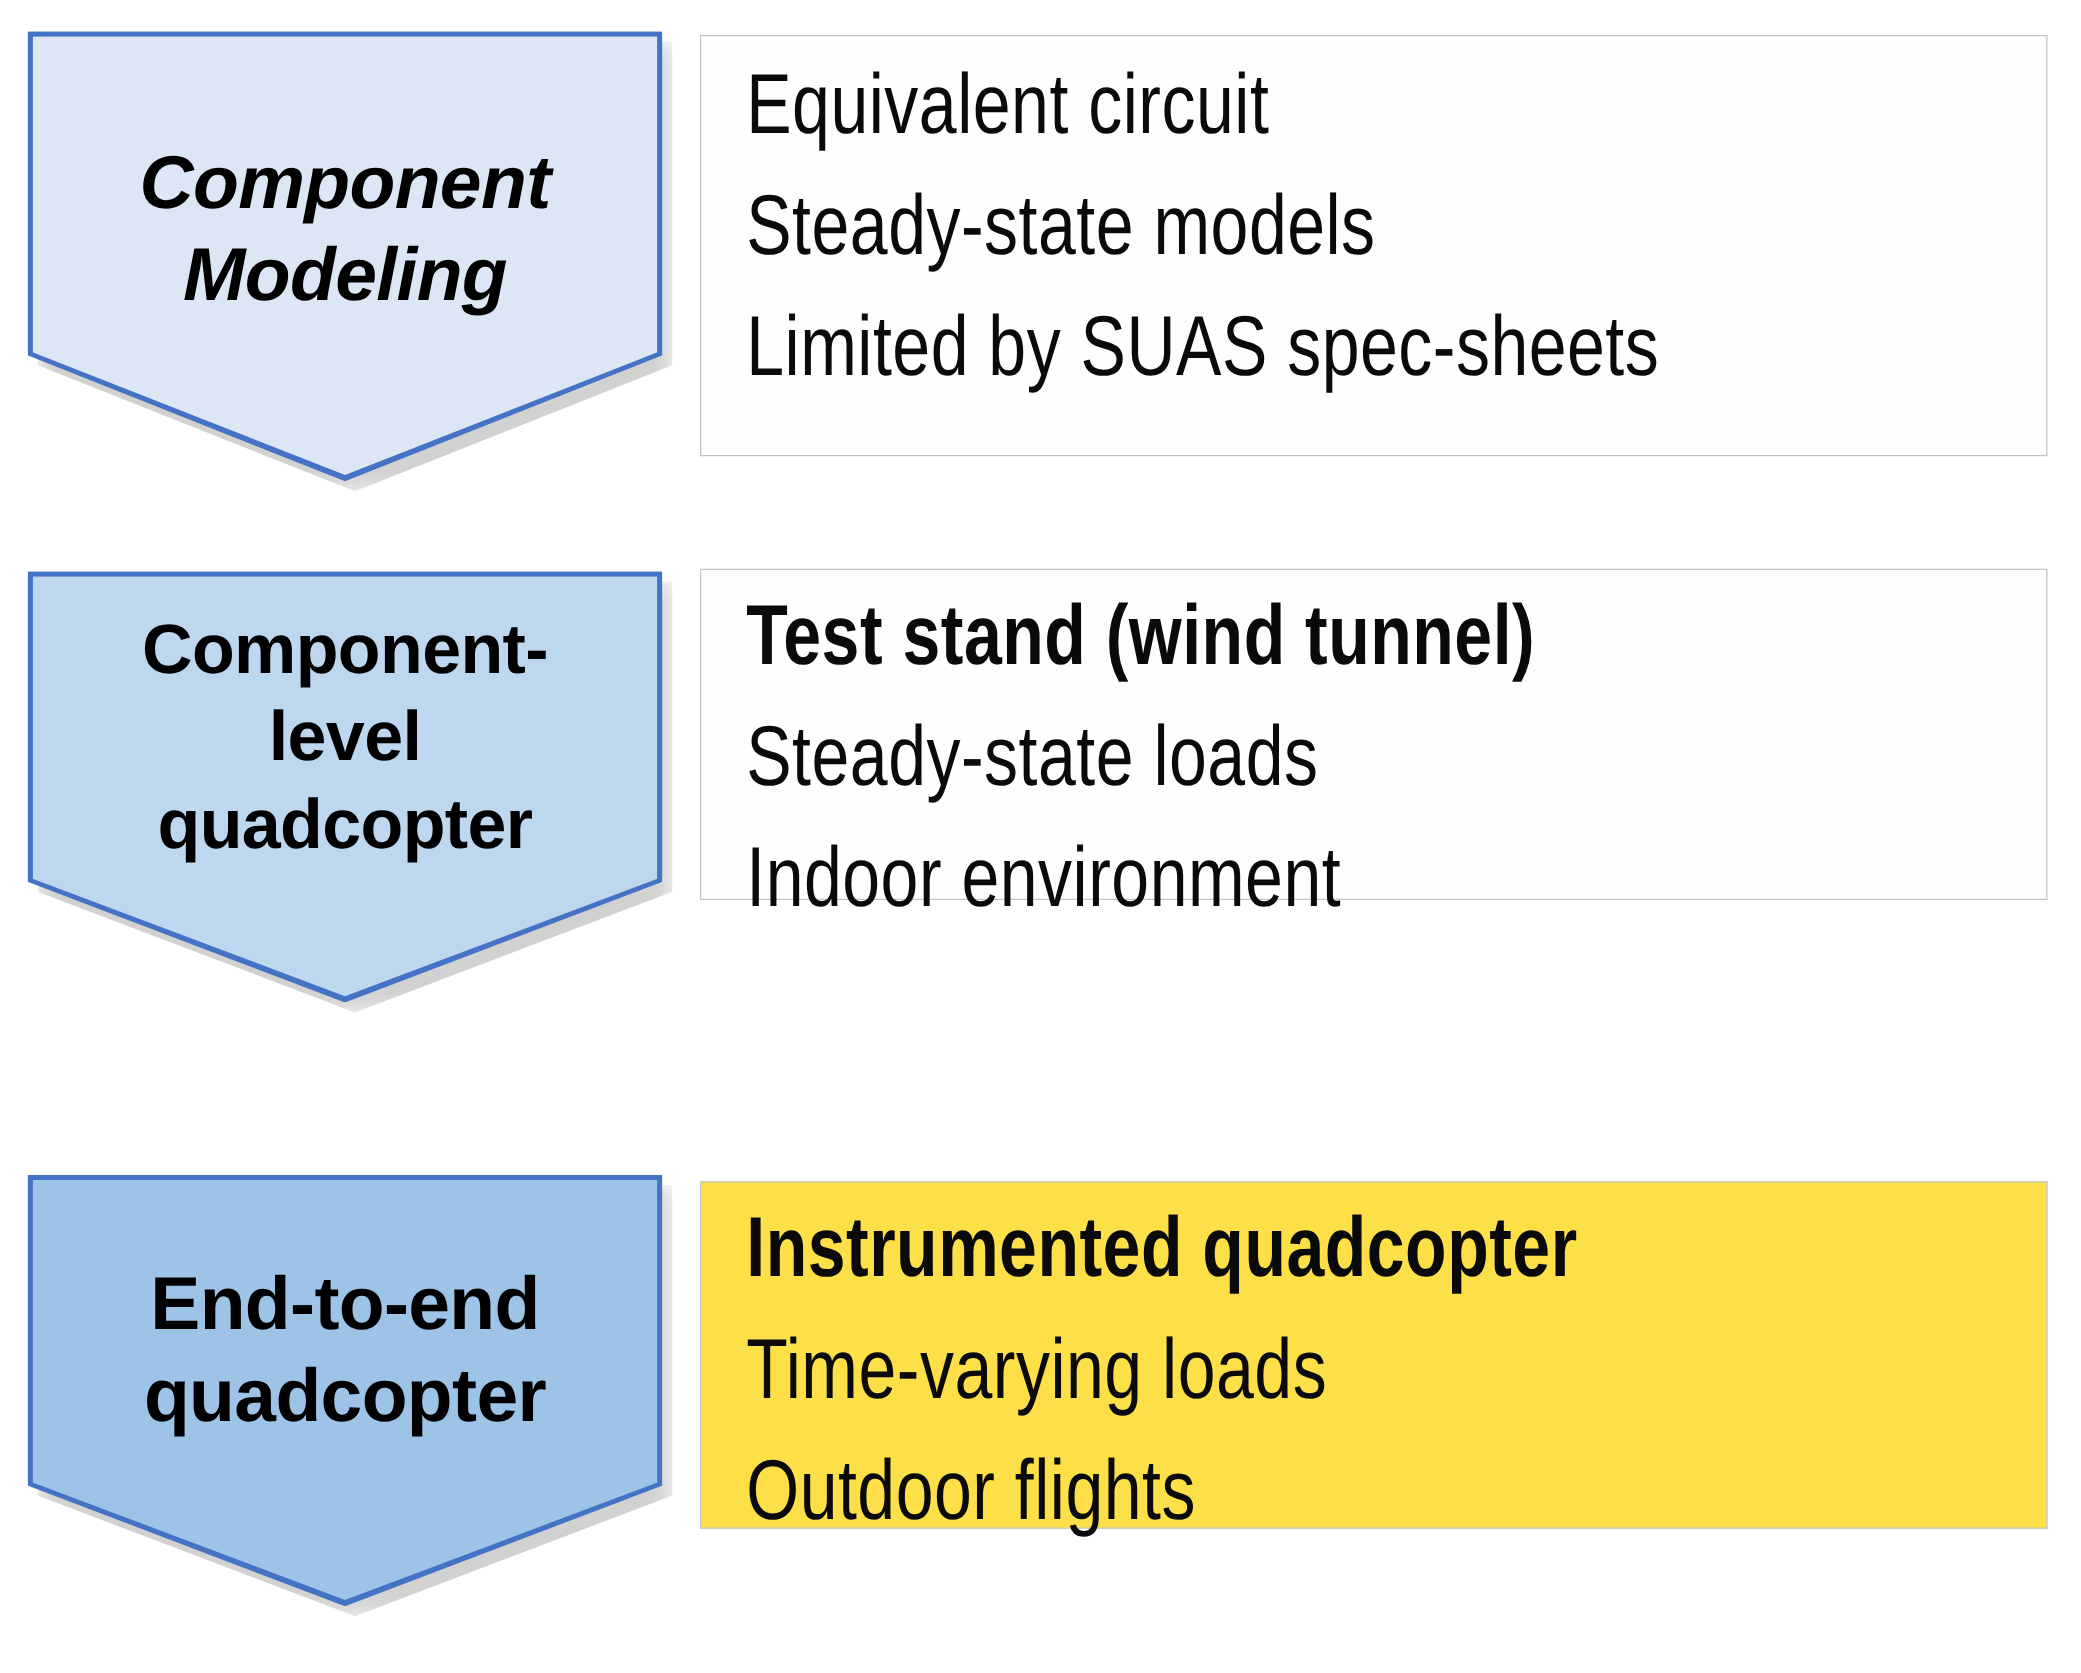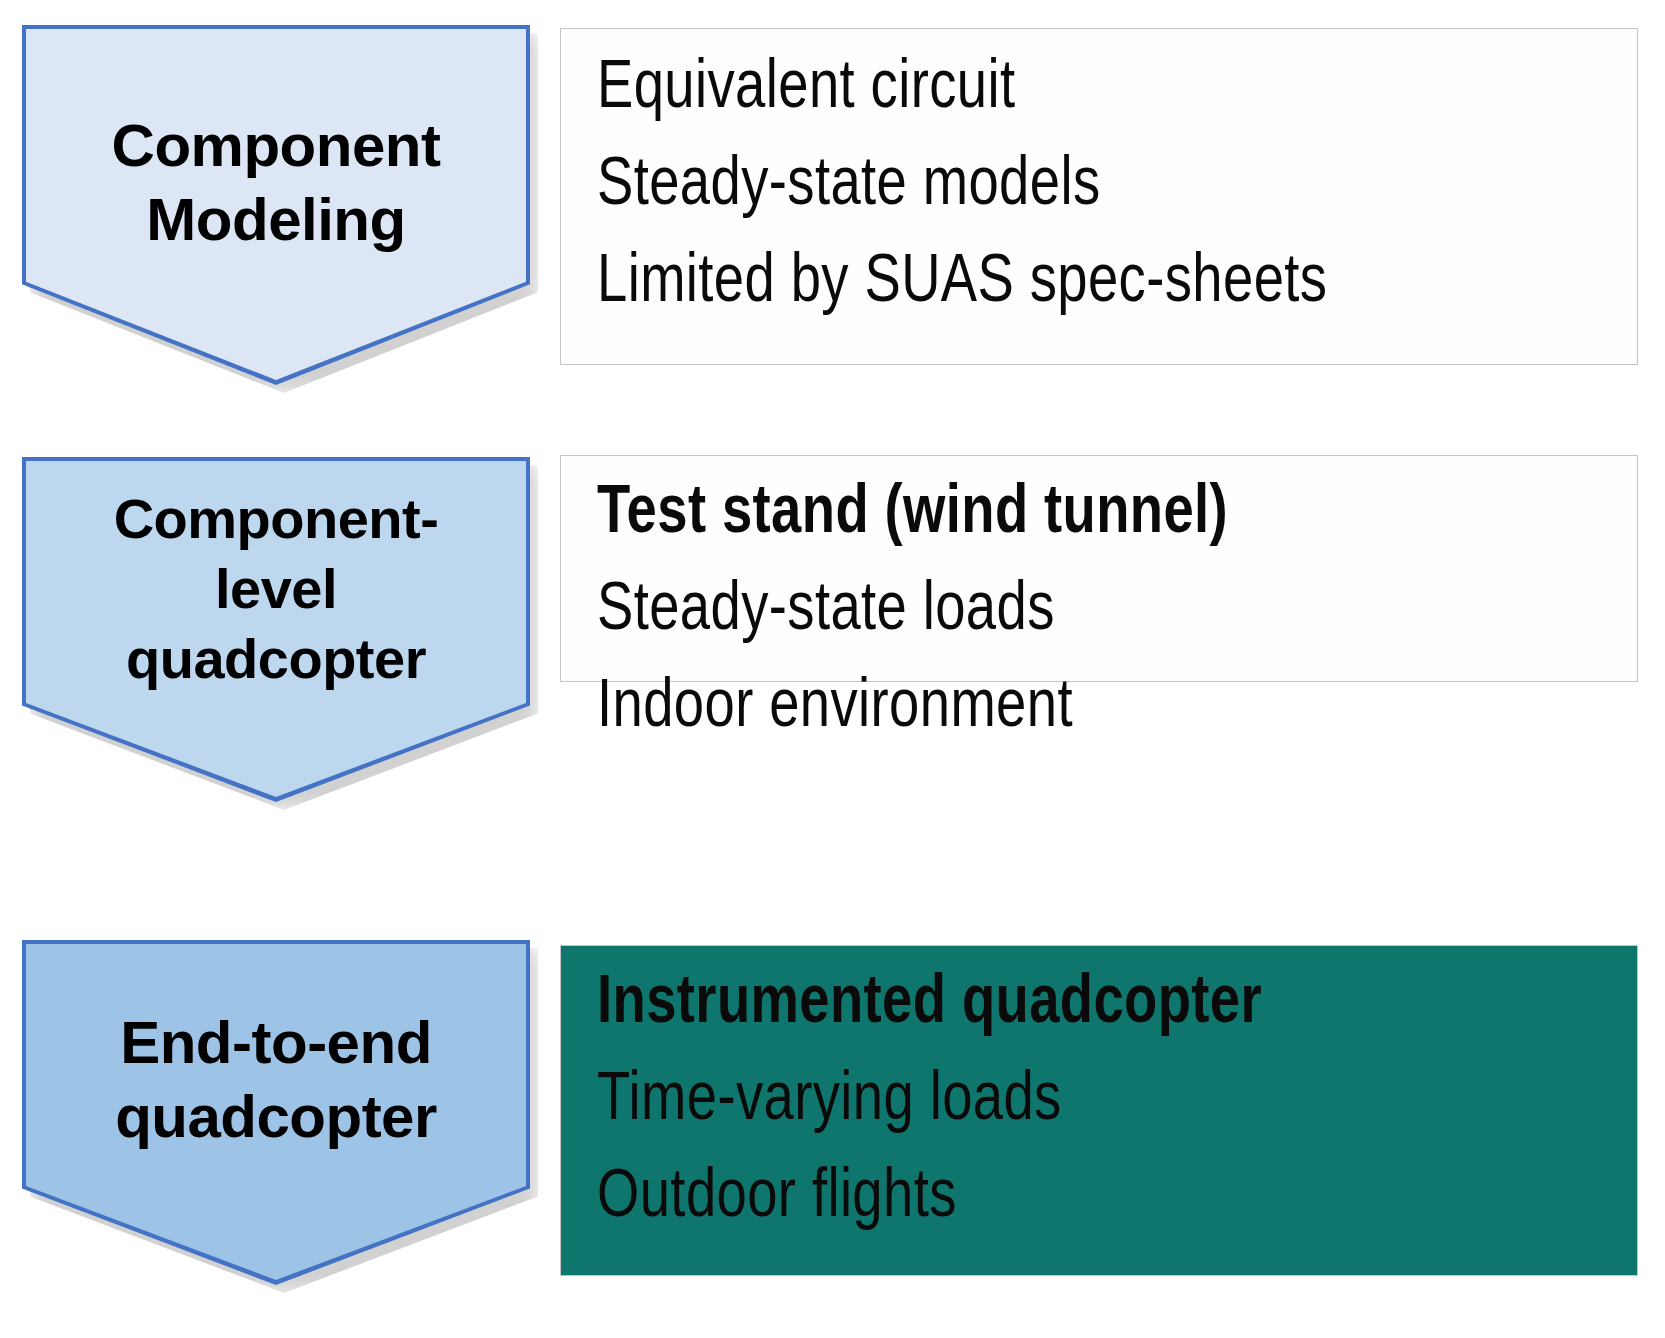--- a/index.html
+++ b/index.html
@@ -108,21 +108,21 @@
     letter-spacing: 0.5px;
   }
   .panel-line.bold { font-weight: bold; }
 </style>
 </head>
 <body>
 
 <div id="stage">
 
   <div class="stage-row" style="top:25px; height:360px;">
-    <div class="chevron-wrap" style="height:360px;">
+    <div class="chevron-wrap" style="height:360px;font-style:italic;">
       <div class="chevron-shadow" style="background: rgba(0, 0, 0, 0.33);"></div>
       <div class="chevron" style="background: rgb(68, 114, 196);">
         <div class="chevron-inner" style="background:#DCE6F4;"></div>
       </div>
       <div class="chevron-label" style="top:84px;">Component
 Modeling</div>
     </div>
 
     <div class="panel" style="top: 3px; height: 337px; border-color: rgb(196, 196, 196); background: rgb(254, 254, 254);">
       <div class="panel-lines" style="top:6px;">
@@ -137,40 +137,40 @@
     <div class="chevron-wrap" style="height:345px;">
       <div class="chevron-shadow" style="background: rgba(0, 0, 0, 0.33);"></div>
       <div class="chevron" style="background: rgb(68, 114, 196);">
         <div class="chevron-inner" style="background:#BDD7EE;"></div>
       </div>
       <div class="chevron-label" style="top:27px; font-size:56px; line-height:70px;">Component-
 level
 quadcopter</div>
     </div>
 
-    <div class="panel" style="top: -2px; height: 227px; border-color: rgb(196, 196, 196); background: rgb(254, 254, 254);">
+    <div class="panel" style="top: -2px; height: 265px; border-color: rgb(196, 196, 196); background: rgb(254, 254, 254);">
       <div class="panel-lines" style="top:4px;">
         <div class="panel-line bold">Test stand (wind tunnel)</div>
         <div class="panel-line">Steady-state loads</div>
         <div class="panel-line">Indoor environment</div>
       </div>
     </div>
   </div>
 
   <div class="stage-row" style="top:940px; height:345px;">
     <div class="chevron-wrap" style="height:345px;">
       <div class="chevron-shadow" style="background: rgba(0, 0, 0, 0.33);"></div>
       <div class="chevron" style="background: rgb(68, 114, 196);">
         <div class="chevron-inner" style="background:#9DC3E6;"></div>
       </div>
       <div class="chevron-label" style="top:66px;">End-to-end
 quadcopter</div>
     </div>
 
-    <div class="panel" style="top: 5px; height: 331px; border-color: rgb(196, 196, 196); background: #0f766e;">
+    <div class="panel" style="top: 5px; height: 278px; border-color: rgb(196, 196, 196); background: #fde047;">
       <div class="panel-lines" style="top:4px;">
         <div class="panel-line bold">Instrumented quadcopter</div>
         <div class="panel-line">Time-varying loads</div>
         <div class="panel-line">Outdoor flights</div>
       </div>
     </div>
   </div>
 
 </div>
 

